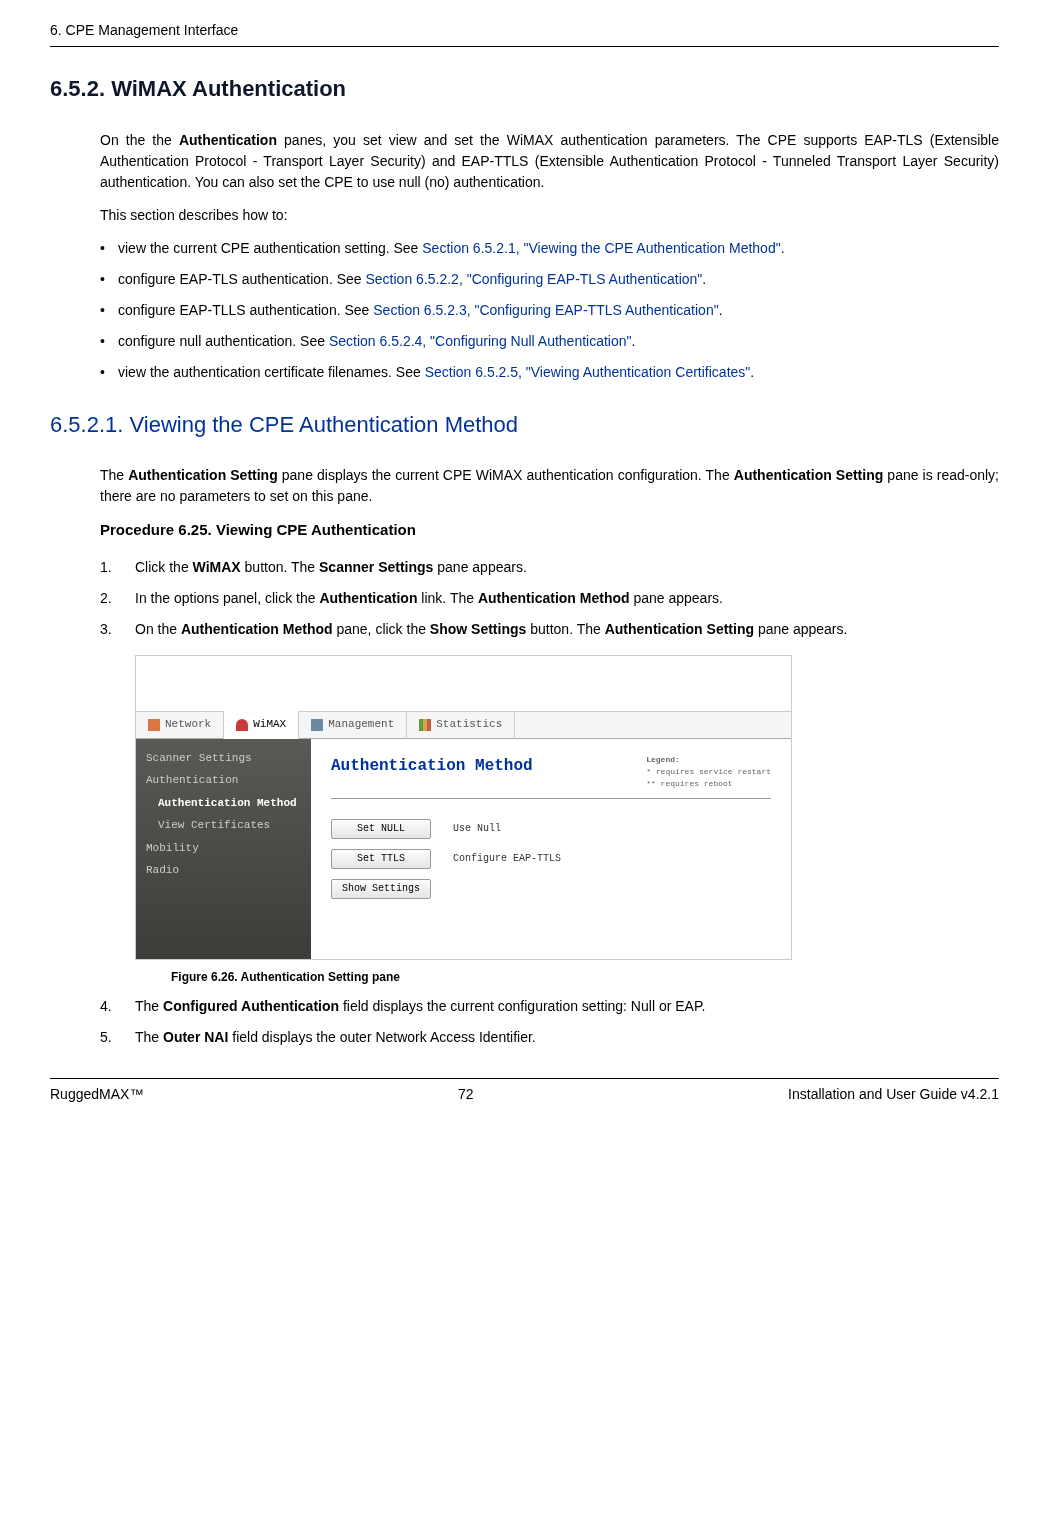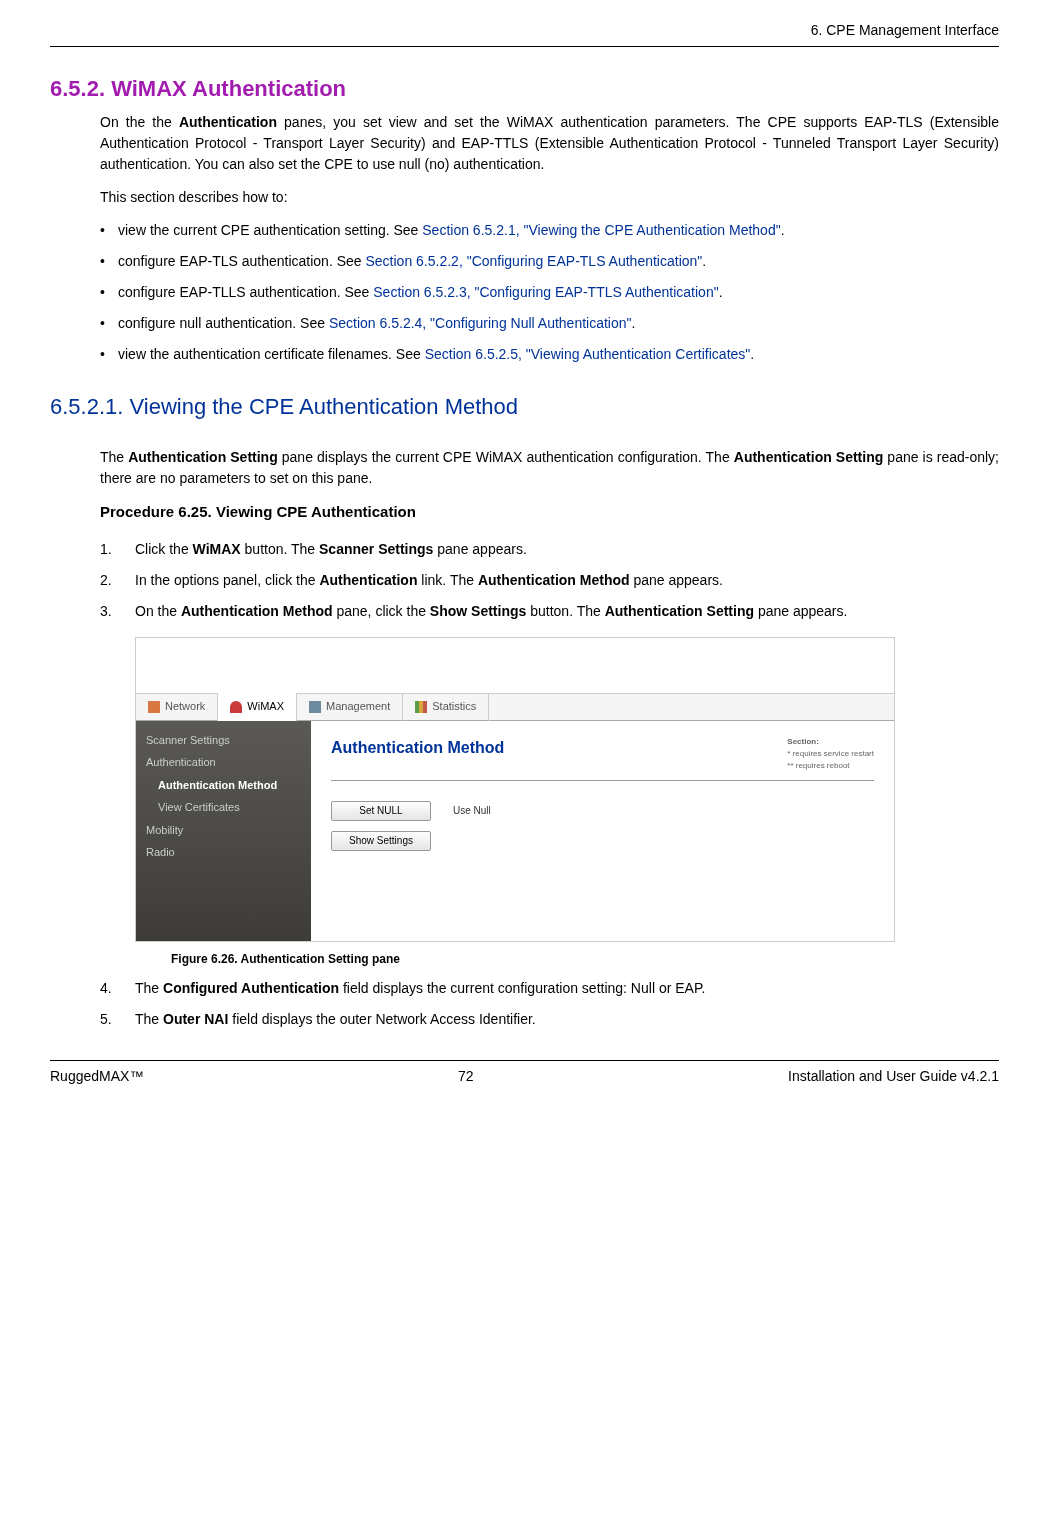--- a/index.html
+++ b/index.html
@@ -14,27 +14,26 @@
       color: #000;
       background: #fff;
       width: 1049px;
       padding: 20px 50px 30px 50px;
     }
     .header-row {
       font-size: 14px;
       padding-bottom: 5px;
       border-bottom: 1px solid #000;
       margin-bottom: 25px;
-      text-align: right;
     }
     .h2 {
-      color: #a21caf;
+      color: #0f172a;
       font-size: 22px;
       font-weight: bold;
-      margin-bottom: 7px;
+      margin-bottom: 25px;
     }
     .h3 {
       color: #003399;
       font-size: 22px;
       font-weight: normal;
       margin-top: 25px;
       margin-bottom: 24px;
     }
     .body-text {
       margin-left: 50px;
@@ -85,22 +84,23 @@
       position: absolute;
       left: 0;
     }
     .figure-container {
       margin-left: 85px;
       margin-top: 15px;
       margin-bottom: 10px;
     }
     .screenshot {
       border: 1px solid #ccc;
-      width: 760px;
-      background: #fff;
+      width: 657px;
+      background: #fff;
+      font-family: Liberation Mono, monospace;
     }
     .screenshot-top {
       height: 55px;
       background: #fff;
     }
     .nav-tabs {
       display: flex;
       align-items: center;
       height: 28px;
       font-size: 11px;
@@ -287,30 +287,34 @@
             <div class="sidebar-item">Authentication</div>
             <div class="sidebar-item sub active">Authentication Method</div>
             <div class="sidebar-item sub">View Certificates</div>
             <div class="sidebar-item">Mobility</div>
             <div class="sidebar-item">Radio</div>
           </div>
           <div class="main-panel">
             <div class="panel-header">
               <div class="panel-title">Authentication Method</div>
               <div class="legend">
-                <div class="bold">Section:</div>
+                <div class="bold">Legend:</div>
                 <div>* requires service restart</div>
                 <div>** requires reboot</div>
               </div>
             </div>
             <div class="control-row">
               <div class="ui-button">Set NULL</div>
               <div class="ui-label">Use Null</div>
             </div>
             <div class="control-row">
+              <div class="ui-button">Set TTLS</div>
+              <div class="ui-label">Configure EAP-TTLS</div>
+            </div>
+            <div class="control-row">
               <div class="ui-button">Show Settings</div>
             </div>
           </div>
         </div>
       </div>
       <div class="figure-caption">Figure 6.26. Authentication Setting pane</div>
     </div>
   </li>
   <li>
     <span>The </span><span class="bold">Configured Authentication</span><span> field displays the current configuration setting: Null or EAP.</span>

